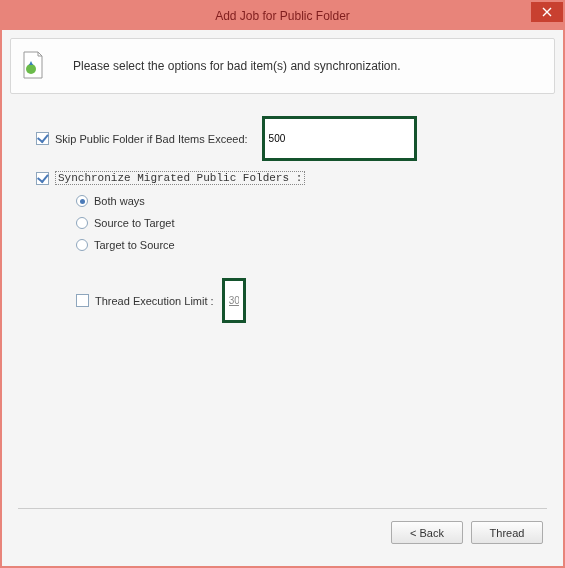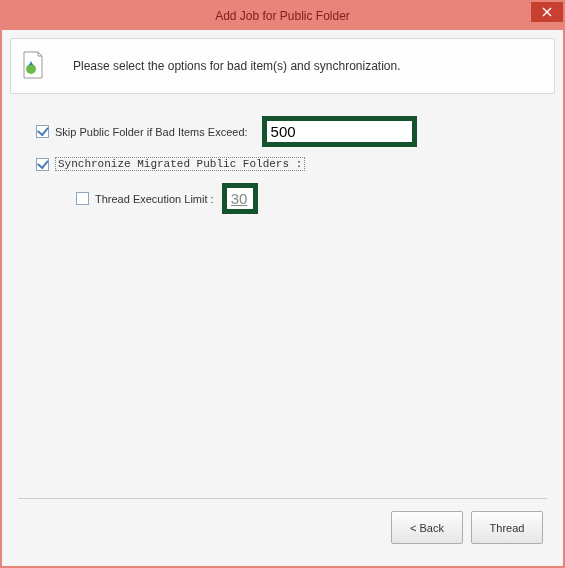--- a/index.html
+++ b/index.html
@@ -12,32 +12,32 @@
     .content { flex: 1; padding: 8px; display: flex; flex-direction: column; }
     .banner { border: 1px solid #d8d8d8; background: #fdfdfd; border-radius: 2px; padding: 12px 10px; display: flex; align-items: center; gap: 28px; }
     .banner-icon { width: 24px; height: 30px; position: relative; }
     .banner-text { font-size: 12px; color: #333; }
     .form-area { padding: 22px 26px 10px 26px; flex: 1; }
     .row { display: flex; align-items: center; margin-bottom: 10px; }
     .checkbox { width: 13px; height: 13px; border: 1px solid #8ea6bd; background: #fff; display: inline-flex; align-items: center; justify-content: center; margin-right: 6px; flex-shrink: 0; }
     .checkbox.checked::after { content: ''; width: 8px; height: 5px; border-left: 2px solid #4a7ab8; border-bottom: 2px solid #4a7ab8; transform: rotate(-50deg) translate(1px,-1px); }
     .label { font-size: 11px; color: #333; }
     .label.dotted { border: 1px dotted #888; padding: 0 2px; font-family: Liberation Mono, monospace; }
-    .text-input { border: 5px solid #14532d; font-size: 15px; padding: 2px 4px; background: #fff; }
+    .text-input { border: 3px solid #14532d; font-size: 10px; padding: 14px 4px; background: #fff; }
     .text-input.w1 { width: 155px; margin-left: 14px; }
-    .text-input.w2 { width: 36px; margin: 0 8px; color: #888; text-decoration: underline; }
+    .text-input.w2 { width: 24px; margin: 0 8px; color: #888; text-decoration: underline; }
     .radio-group { margin-left: 40px; margin-top: 4px; }
     .radio-row { display: flex; align-items: center; margin-bottom: 10px; }
     .radio { width: 12px; height: 12px; border: 1px solid #8ea6bd; border-radius: 50%; background: #fff; display: inline-flex; align-items: center; justify-content: center; margin-right: 6px; flex-shrink: 0; }
     .radio.selected::after { content: ''; width: 5px; height: 5px; background: #4a7ab8; border-radius: 50%; }
-    .thread-row { display: flex; align-items: center; margin-top: 12px; margin-left: 40px; }
+    .thread-row { display: flex; align-items: center; margin-top: 27px; margin-left: 40px; }
     .hint { font-size: 11px; color: #333; }
     .divider { height: 1px; background: #ccc; margin: 0 8px; }
     .button-bar { display: flex; justify-content: flex-end; gap: 8px; padding: 12px 12px 14px 0; }
-    .btn { min-width: 72px; height: 33px; border: 1px solid #acacac; background: linear-gradient(#fdfdfd,#e6e6e6); font-size: 11px; color: #333; border-radius: 2px; display: inline-flex; align-items: center; justify-content: center; padding: 0 10px; }
+    .btn { min-width: 72px; height: 23px; border: 1px solid #acacac; background: linear-gradient(#fdfdfd,#e6e6e6); font-size: 11px; color: #333; border-radius: 2px; display: inline-flex; align-items: center; justify-content: center; padding: 0 10px; }
     .btn.default { border-color: #5a98d6; box-shadow: 0 0 0 1px #8fbde8 inset; }
   </style>
 </head>
 <body>
 
 <div class="window">
   <div class="titlebar">
     <div class="title">Add Job for Public Folder</div>
     <div class="close-btn">
       <svg viewBox="0 0 10 10">
@@ -60,20 +60,34 @@
     <div class="form-area">
       <div class="row">
         <span class="checkbox checked"></span>
         <span class="label">Skip Public Folder if Bad Items Exceed:</span>
         <input class="text-input w1" value="500" style="">
       </div>
       <div class="row">
         <span class="checkbox checked"></span>
         <span class="label dotted">Synchronize Migrated Public Folders :</span>
       </div>
+      <div class="radio-group">
+        <div class="radio-row">
+          <span class="radio selected"></span>
+          <span class="label">Both ways</span>
+        </div>
+        <div class="radio-row">
+          <span class="radio"></span>
+          <span class="label">Source to Target</span>
+        </div>
+        <div class="radio-row">
+          <span class="radio"></span>
+          <span class="label">Target to Source</span>
+        </div>
+      </div>
       <div class="thread-row">
         <span class="checkbox"></span>
         <span class="label">Thread Execution Limit :</span>
         <input class="text-input w2" disabled="" value="30" style="">
       </div>
     </div>
     <div class="divider"></div>
     <div class="button-bar">
       <div class="btn">&lt; Back</div>
       <div class="btn">Thread</div>

